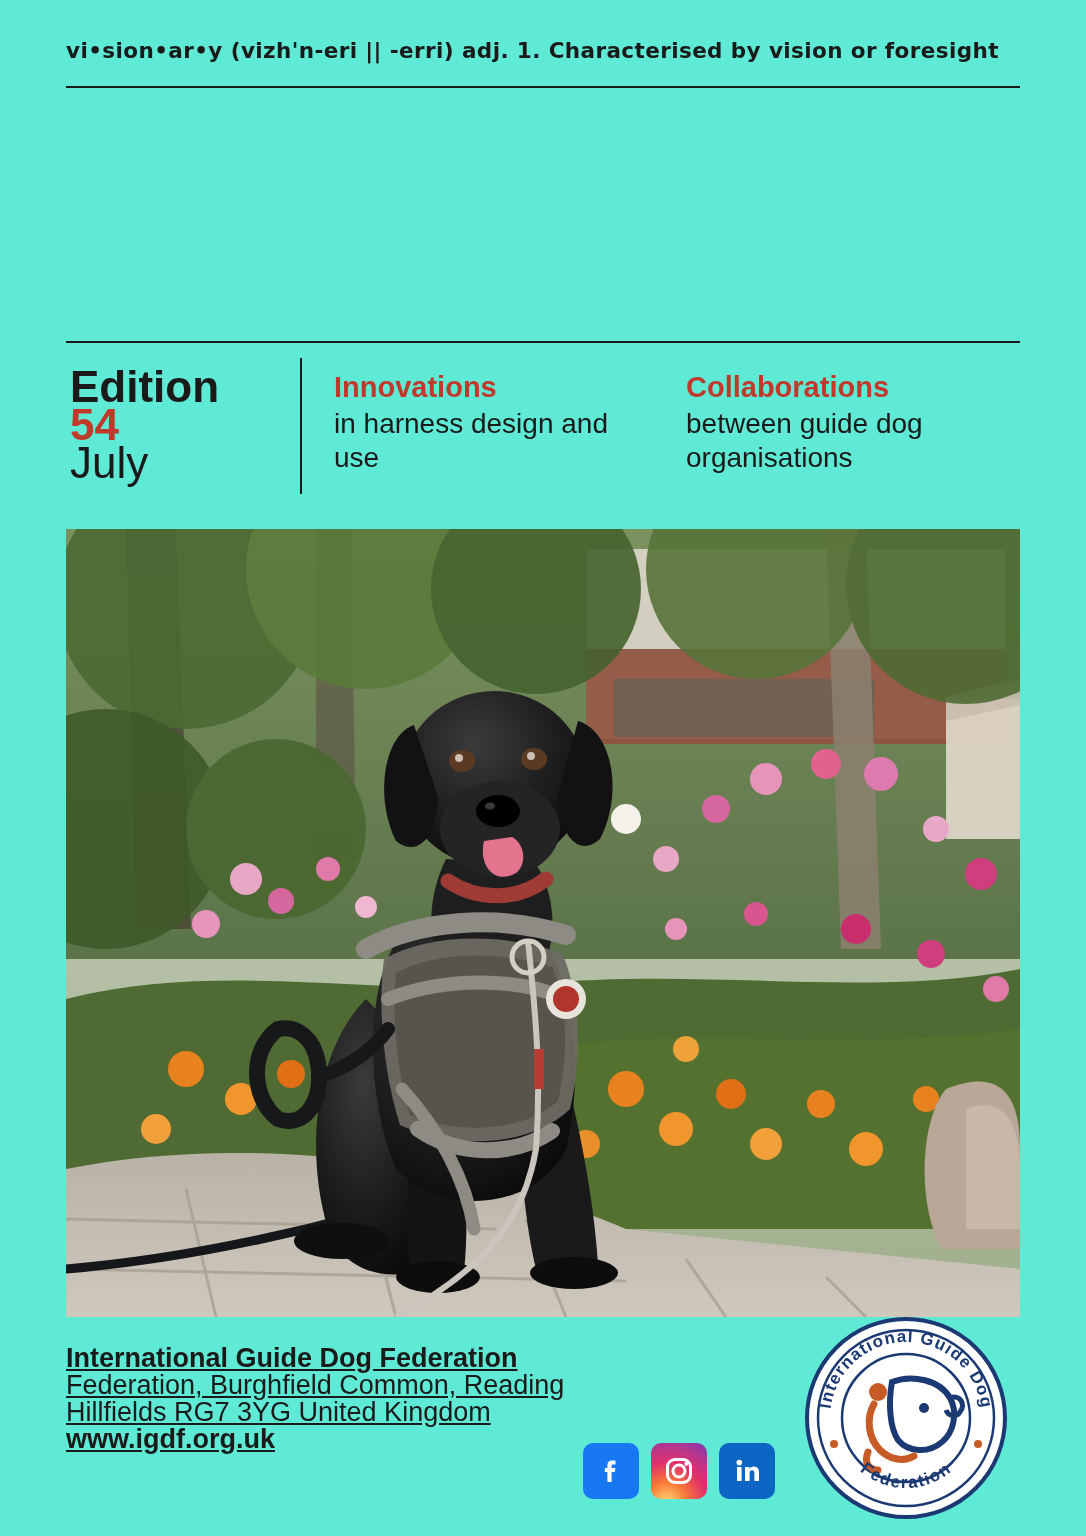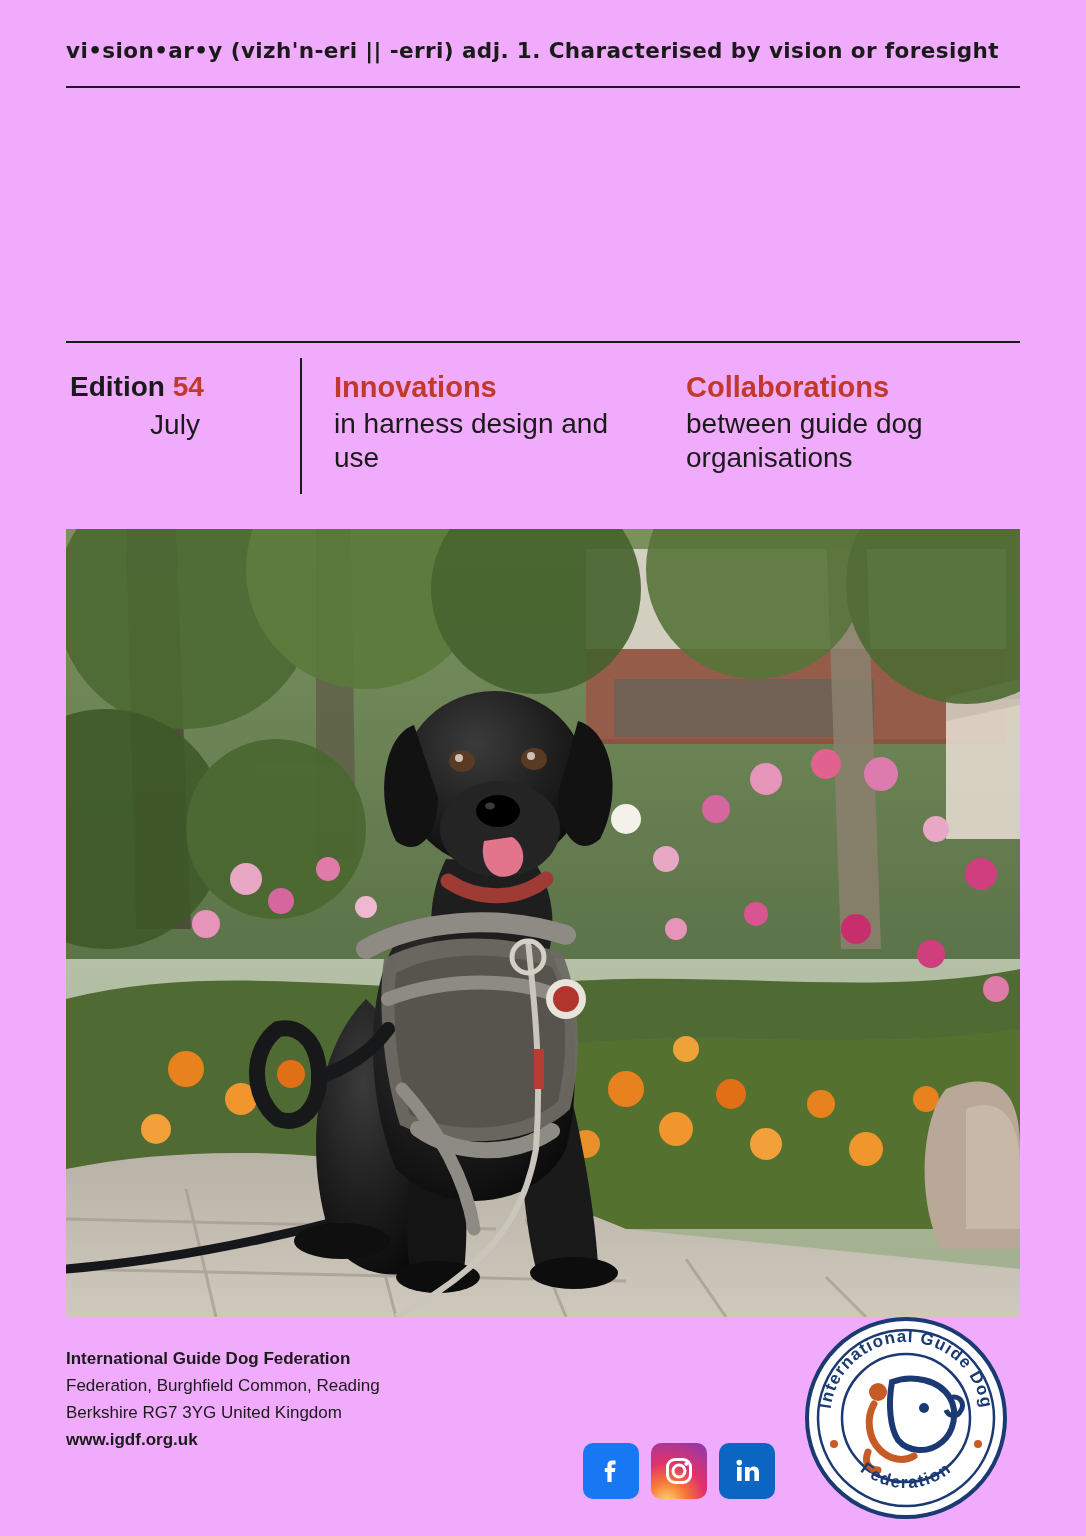--- a/index.html
+++ b/index.html
@@ -12,21 +12,21 @@
     height: 1536px;
     position: relative;
     font-family: "Liberation Sans", sans-serif;
     color: #111111;
     overflow: hidden;
   }
 
   .page {
     position: absolute;
     inset: 0;
-    background: #f0abfc;
+    background: #5eead4;
   }
 
   
   .definition-line {
     position: absolute;
     left: 66px;
     top: 38px;
     width: 954px;
     font-size: 21.5px;
     font-weight: 700;
@@ -68,33 +68,32 @@
     height: 2px;
     background: #1a1a1a;
   }
 
   
   .edition {
     position: absolute;
     left: 70px;
     top: 368px;
     width: 210px;
-    font-size: 28px;
+    font-size: 44px;
     line-height: 38px;
     font-weight: 700;
     color: #1a1a1a;
   }
   .edition .num {
     color: #c0392b;
     font-weight: 700;
   }
   .edition .row2,
   .edition .row3 {
     font-weight: 400;
-    text-align: center;
   }
 
   .divider-vert {
     position: absolute;
     left: 300px;
     top: 358px;
     width: 2px;
     height: 136px;
     background: #1a1a1a;
   }
@@ -130,23 +129,24 @@
     background: #5d6b4a;
   }
   .photo svg { display: block; width: 100%; height: 100%; }
 
   
   .footer-address {
     position: absolute;
     left: 66px;
     top: 1345px;
     width: 520px;
-    font-size: 17px;
+    font-size: 27px;
     line-height: 27px;
     color: #1a1a1a;
+    text-decoration: underline;
   }
   .footer-address .org { font-weight: 700; }
   .footer-address .web { font-weight: 700; }
 
   
   .social {
     position: absolute;
     left: 583px;
     top: 1443px;
     display: flex;
@@ -357,21 +357,21 @@
 
         <path d="M212 500 C 184 520, 184 568, 212 590 C 240 600, 258 570, 252 534 C 248 510, 232 496, 212 500 Z" fill="none" stroke="#16181a" stroke-width="16"></path>
         <path d="M252 548 C 280 540, 306 522, 322 500" stroke="#16181a" stroke-width="14" fill="none" stroke-linecap="round"></path>
       </g>
     </svg>
   </div>
 
   <div class="footer-address">
     <div class="org">International Guide Dog Federation</div>
     <div>Federation, Burghfield Common, Reading</div>
-    <div>Berkshire RG7 3YG United Kingdom</div>
+    <div>Hillfields RG7 3YG United Kingdom</div>
     <div class="web">www.igdf.org.uk</div>
   </div>
 
   <div class="social">
     <div class="s-icon s-fb">
       <svg width="34" height="34" viewBox="0 0 34 34" aria-hidden="true">
         <path d="M21.5 10.5h-2.8c-.7 0-1.1.4-1.1 1.2v2.3h3.8l-.5 4h-3.3v10h-4.2v-10H10.8v-4h2.6v-2.8c0-2.9 1.7-4.7 4.7-4.7h3.4v4z" fill="#ffffff"></path>
       </svg>
     </div>
     <div class="s-icon s-ig">

